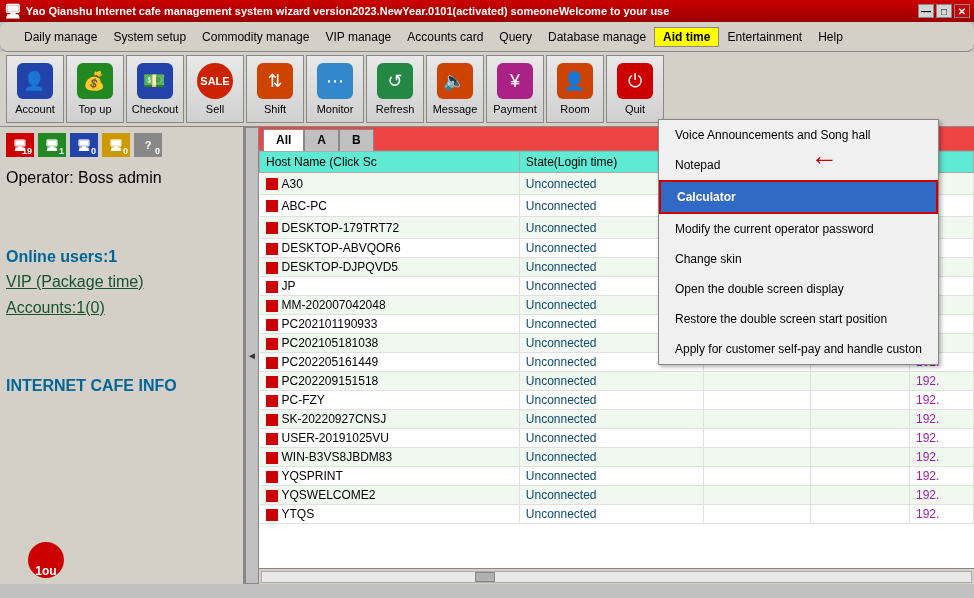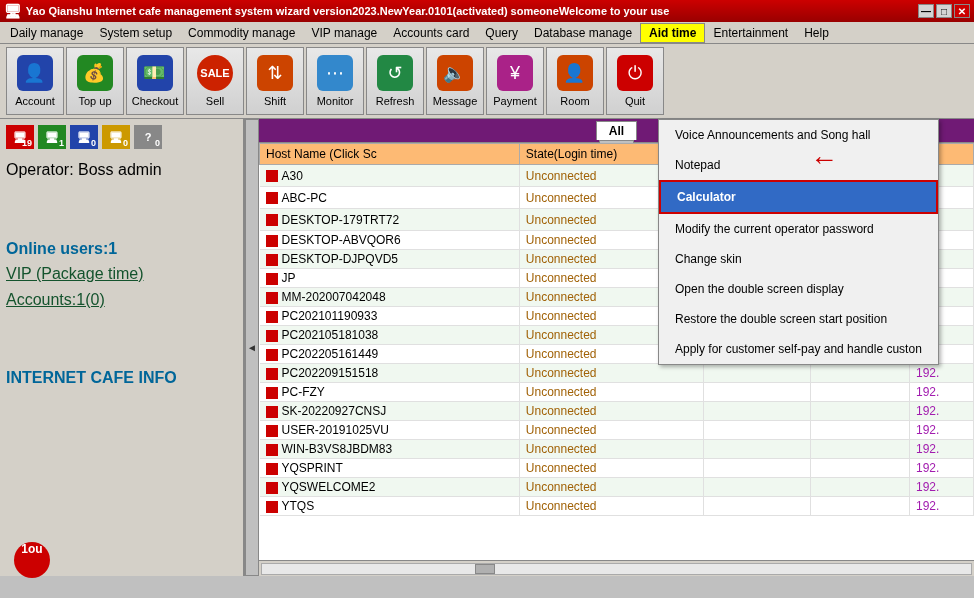--- a/index.html
+++ b/index.html
@@ -26,24 +26,25 @@
       font-size: 10px; cursor: pointer; color: #000;
     }
     .title-btn.minimize { background: #d4d4d4; }
     .title-btn.maximize { background: #d4d4d4; }
     .title-btn.close { background: #cc0000; color: white; }
 
     
     #menu-bar {
       background: #d4d0c8;
       border-bottom: 1px solid #888;
-      height: 22px;
-      display: flex;
-      align-items: center;
-      padding: 0 2px;
+      height: 30px;
+      display: flex;
+      align-items: center;
+      padding: 0 16px;
+      border-radius: 8px;
     }
     .menu-item {
       padding: 2px 8px;
       cursor: pointer;
       font-size: 12px;
       white-space: nowrap;
     }
     .menu-item.active { background: #316ac5; color: white; }
     .menu-item.aid-tool {
       background: #ffff00;
@@ -153,28 +154,27 @@
     #content {
       flex: 1;
       display: flex;
       flex-direction: column;
       background: #fff;
       overflow: hidden;
     }
 
     
     #tab-bar {
-      background: #701a75;
+      background: #ef4444;
       border-bottom: 1px solid #888;
       display: flex;
       align-items: center;
       height: 24px;
       padding: 2px 4px 0 4px;
       gap: 0;
-      flex-direction: column;
     }
     .tab {
       padding: 2px 12px;
       border: 1px solid #888;
       border-bottom: none;
       background: #c0c0c0;
       cursor: pointer;
       font-size: 12px;
       font-weight: bold;
       height: 22px;
@@ -187,21 +187,21 @@
       flex: 1;
       overflow-y: auto;
       background: #fff;
     }
     table {
       width: 100%;
       border-collapse: collapse;
       font-size: 12px;
     }
     thead tr {
-      background: #fdba74;
+      background: #5eead4;
     }
     thead th {
       padding: 3px 6px;
       border: 1px solid #aaa;
       text-align: left;
       font-weight: normal;
       white-space: nowrap;
     }
     tbody tr { border-bottom: 1px solid #e0e0e0; }
     tbody tr:nth-child(odd) { background: #f0f8f0; }
@@ -211,21 +211,21 @@
       border-right: 1px solid #e0e0e0;
       white-space: nowrap;
     }
     .status-red-dot {
       display: inline-block;
       width: 12px; height: 12px;
       background: #cc0000;
       margin-right: 4px;
       vertical-align: middle;
     }
-    .unconnected { color: #a16207; margin-top: 36px; }
+    .unconnected { color: #0c4a6e; margin-top: 36px; }
     .zone-vip { color: #cc0000; }
     .ip-blue { color: #a21caf; }
 
     
     #bottom-scroll {
       height: 16px;
       background: #d4d0c8;
       border-top: 1px solid #888;
       display: flex;
       align-items: center;
@@ -279,25 +279,25 @@
       color: #cc0000;
       font-size: 28px;
       font-weight: bold;
       z-index: 101;
     }
 
     
     #bottom-user {
       position: absolute;
       bottom: 20px;
-      left: 14px;
+      left: 28px;
       width: 36px; height: 36px;
       background: #cc0000;
       border-radius: 50%;
-      display: flex; align-items: flex-start; justify-content: center;
+      display: flex; align-items: flex-end; justify-content: center;
       color: white;
       font-size: 12px;
       font-weight: bold;
     }
   </style>
 </head>
 <body>
 
 <div id="title-bar">
   <div id="title-bar-left">

